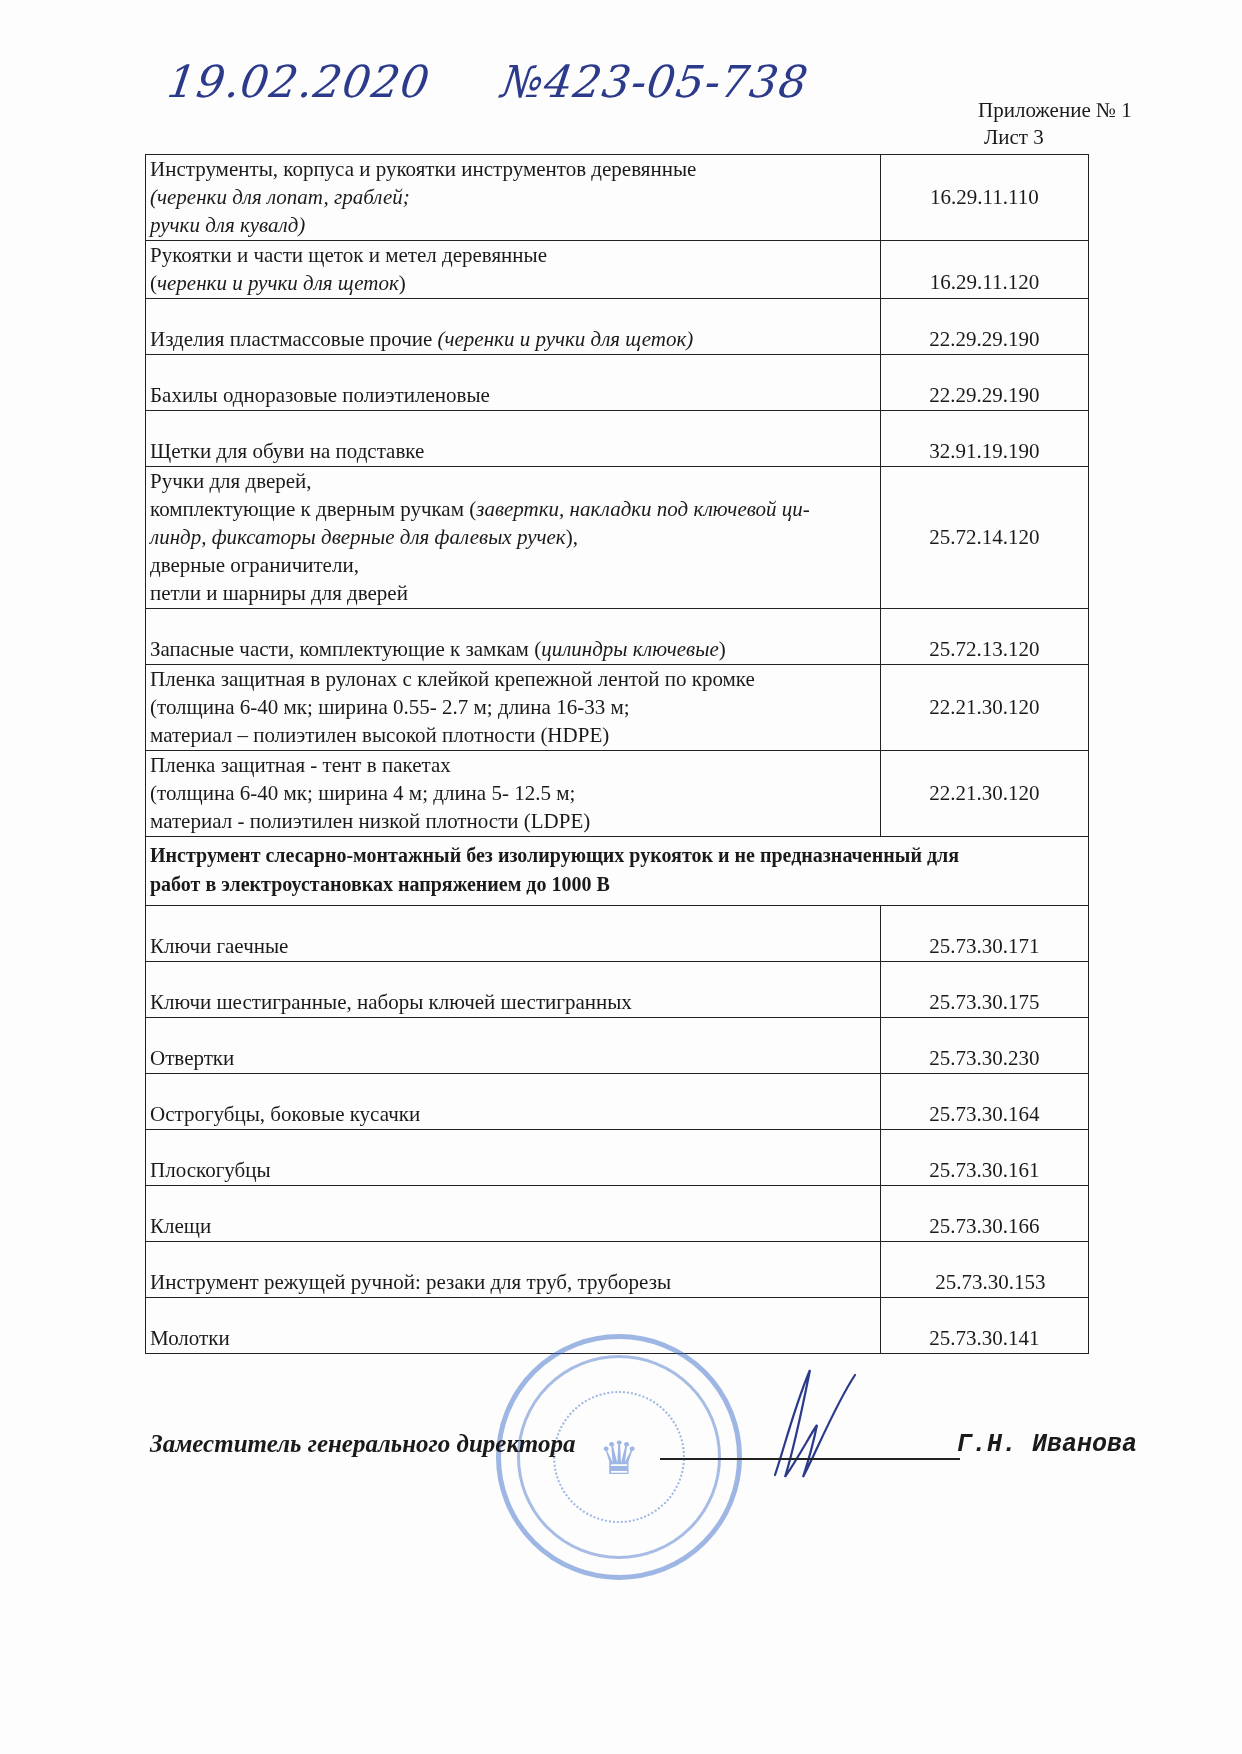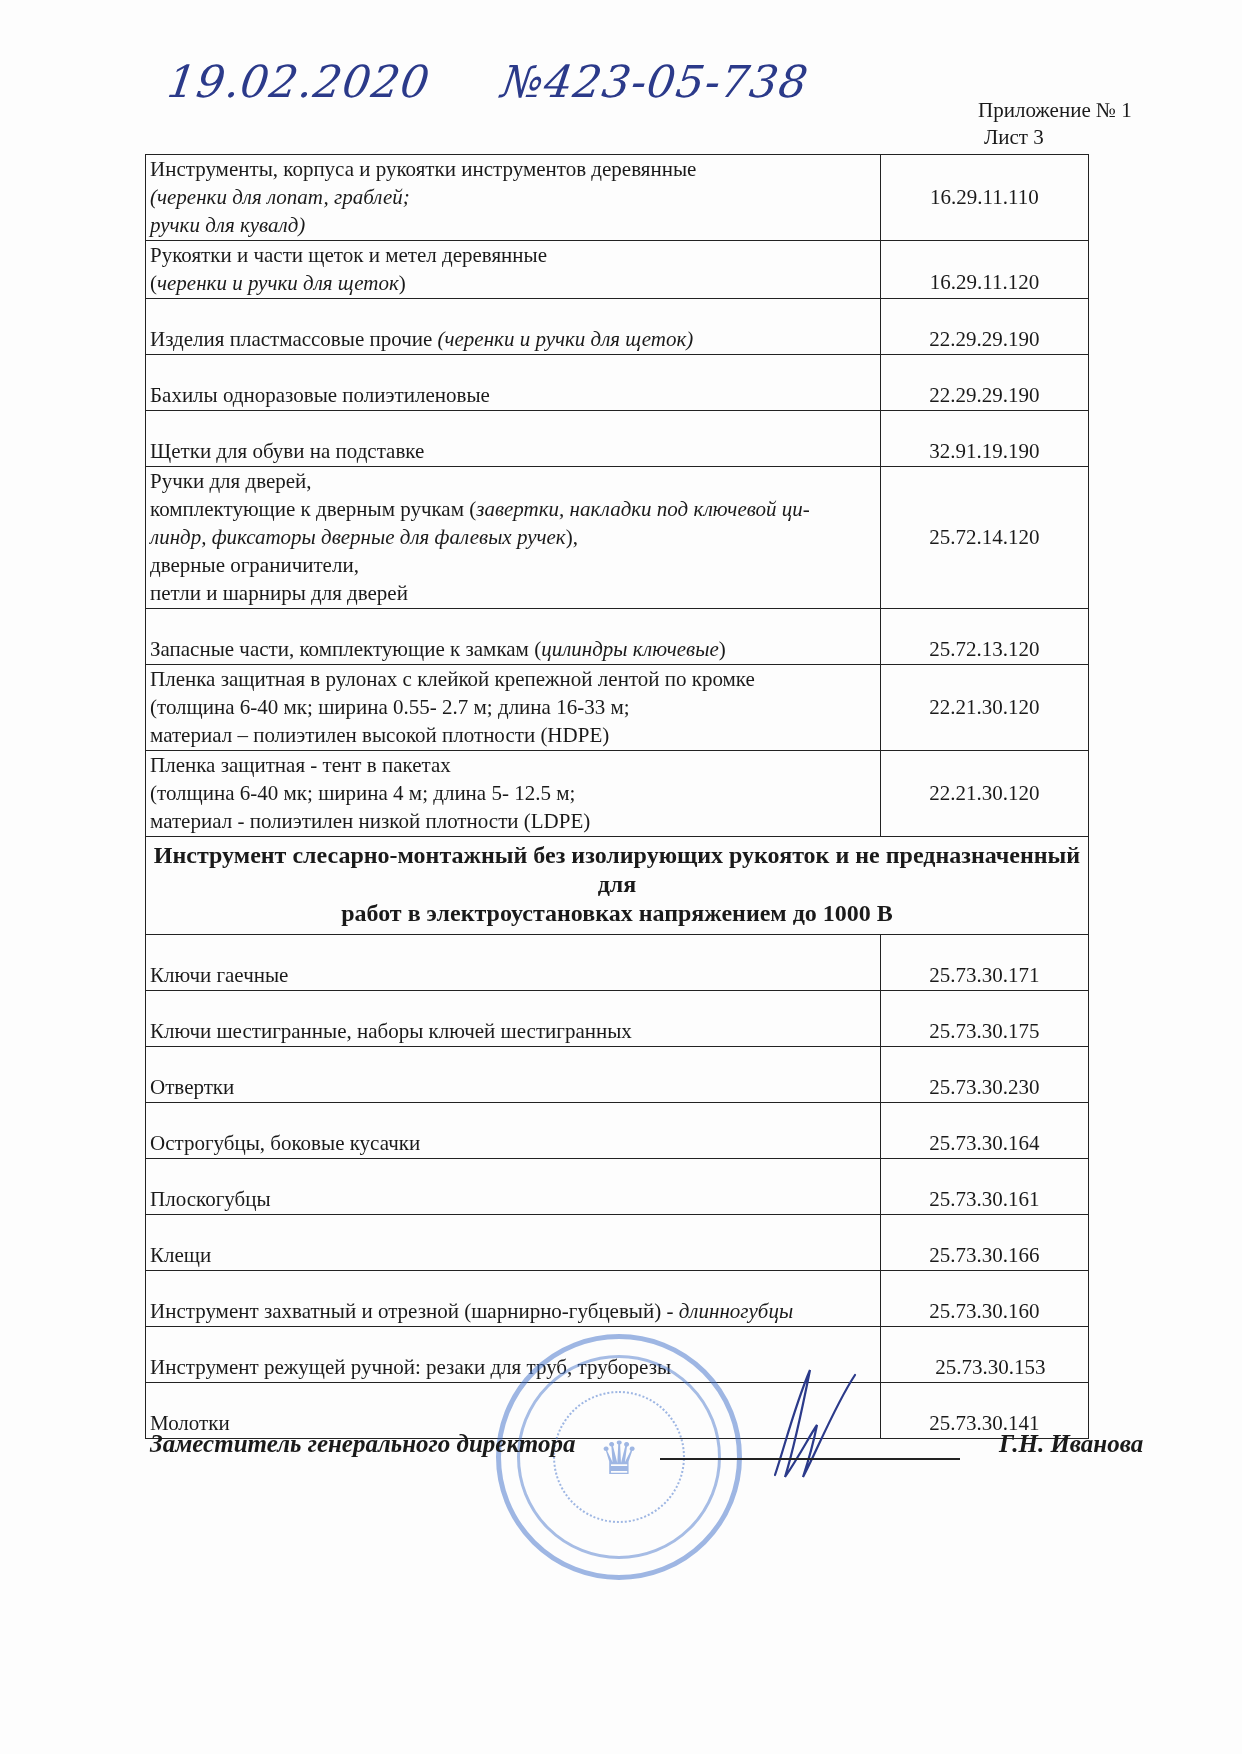--- a/index.html
+++ b/index.html
@@ -41,40 +41,40 @@
   table.main td.code {
     width: 200px;
     text-align: center;
     vertical-align: middle;
     font-size: 21px;
   }
   table.main td.desc { width: 822px; }
   table.main tr.single td { height: 42px; }
   table.main tr.single td.desc { padding-top: 12px; }
   table.main td.section {
-    text-align: center;
+    text-align: left;
     font-weight: bold;
-    font-size: 24px;
+    font-size: 20px;
     line-height: 29px;
     padding: 4px 4px 6px 4px;
   }
   i { }
   .signature {
     position: absolute; left: 150px; top: 1430px;
     width: 1000px;
     font-style: italic; font-weight: bold;
     font-size: 25px;
     font-family: "Liberation Serif", serif;
   }
   .signature .title { position: absolute; left: 0; top: 0; }
   .signature .line {
     position: absolute; left: 510px; top: 28px;
     width: 300px; border-bottom: 2px solid #222;
   }
-  .signature .name { position: absolute; left: 849px; top: 0; }
+  .signature .name { position: absolute; left: 807px; top: 0; font-family: Liberation Mono, monospace; }
   .stamp {
     position: absolute; left: 496px; top: 1334px;
     width: 246px; height: 246px;
     border-radius: 50%;
     border: 5px solid rgba(60,110,200,0.55);
     box-sizing: border-box;
     opacity: 0.9;
   }
   .stamp .ring2 {
     position: absolute; left: 16px; top: 16px; right: 16px; bottom: 16px;
@@ -197,24 +197,20 @@
     </tr>
     <tr class="single">
       <td class="desc"><span>Плоскогубцы</span></td>
       <td class="code" style="vertical-align:bottom;">25.73.30.161</td>
     </tr>
     <tr class="single">
       <td class="desc"><span>Клещи</span></td>
       <td class="code" style="vertical-align:bottom;">25.73.30.166</td>
     </tr>
     <tr class="single">
-      <td class="desc"><span>Инструмент захватный и отрезной (шарнирно-губцевый) - </span><i>длинногубцы</i></td>
-      <td class="code" style="vertical-align:bottom;">25.73.30.160</td>
-    </tr>
-    <tr class="single">
       <td class="desc"><span>Инструмент режущей ручной: резаки для труб, труборезы</span></td>
       <td class="code" style="vertical-align:bottom;padding-left:16px;">25.73.30.153</td>
     </tr>
     <tr class="single">
       <td class="desc"><span>Молотки</span></td>
       <td class="code" style="vertical-align:bottom;">25.73.30.141</td>
     </tr>
   </tbody>
 </table>
 

